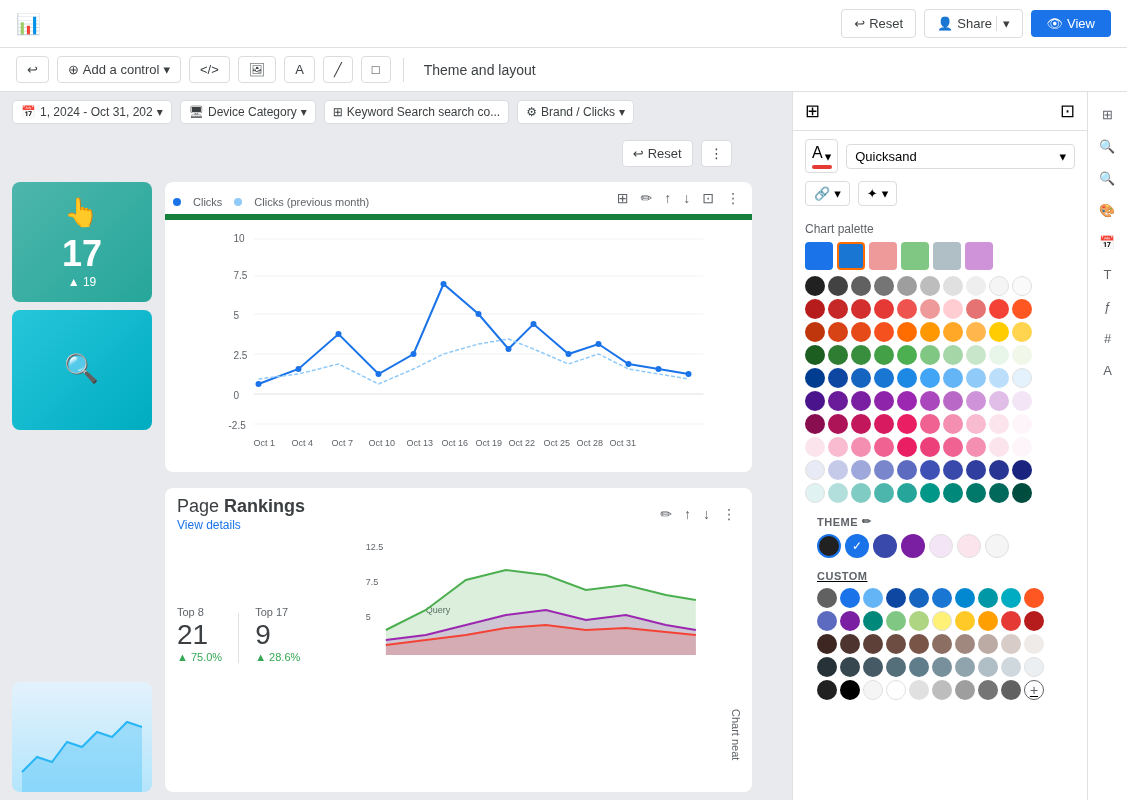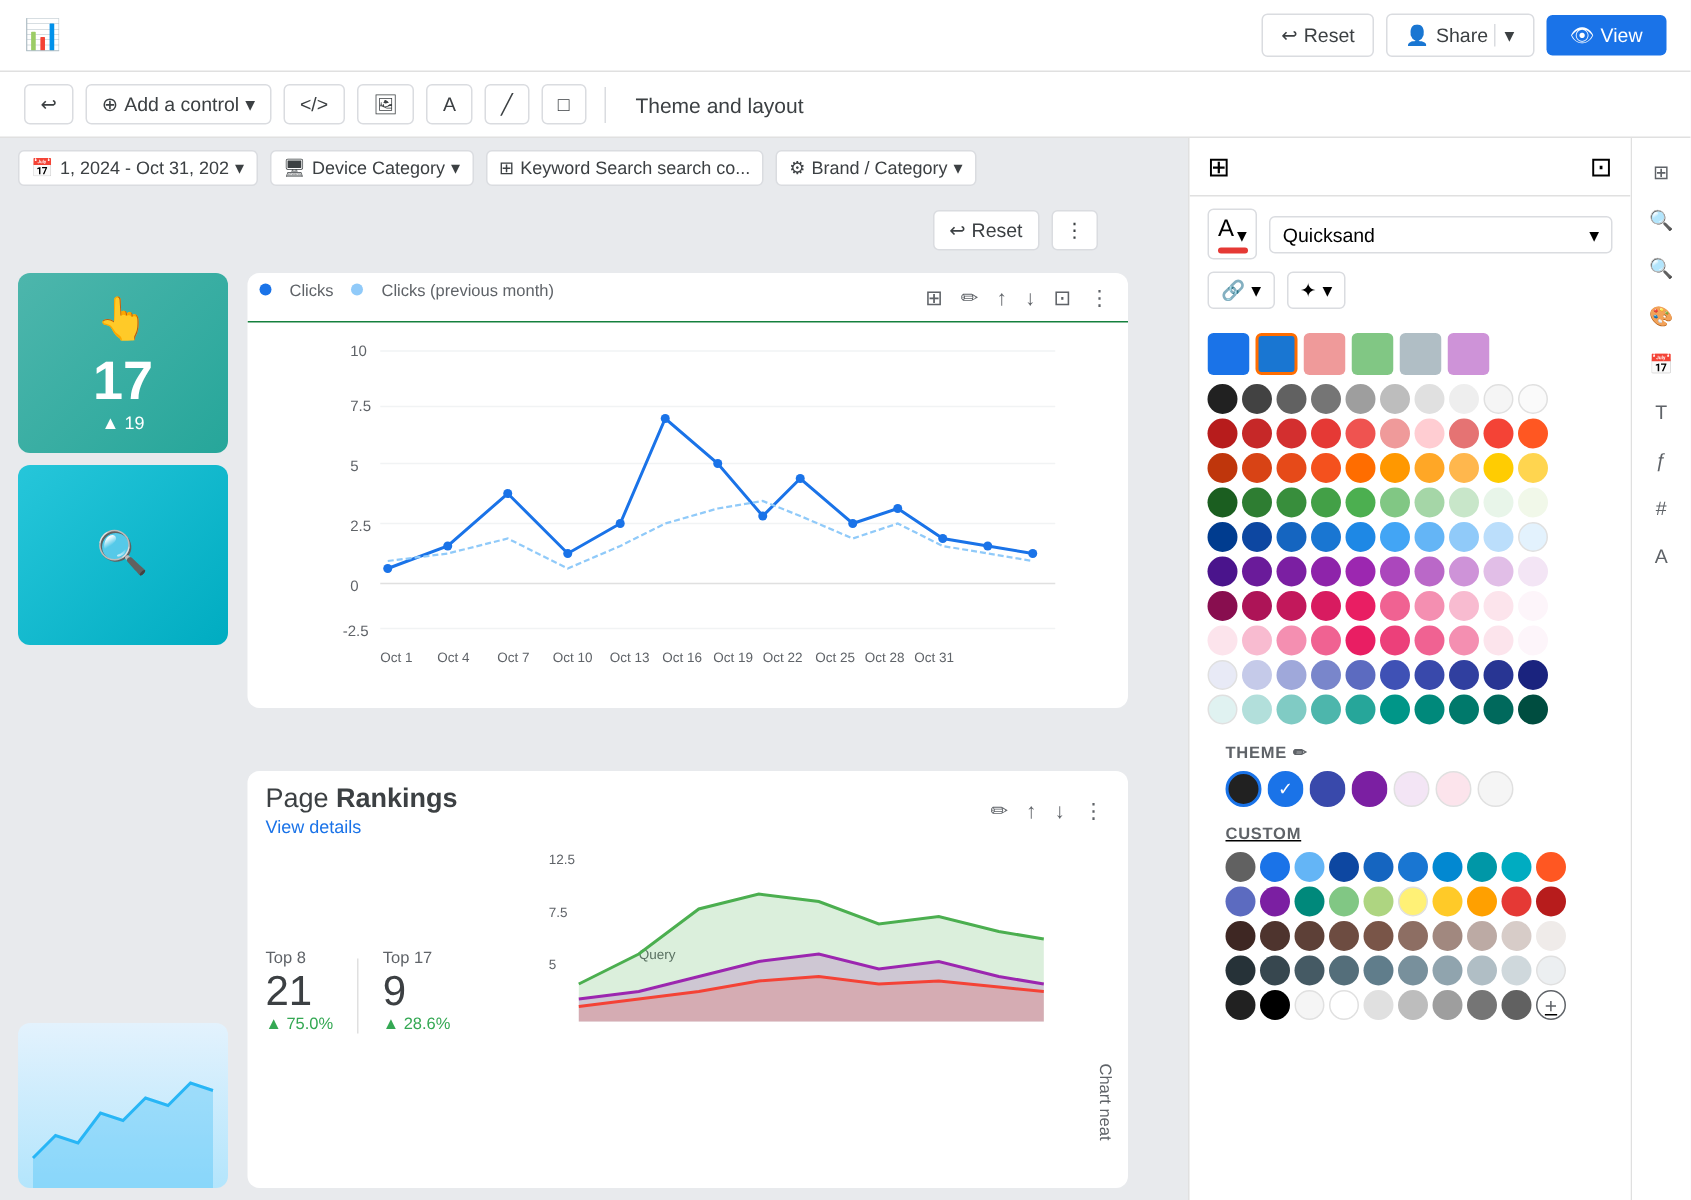--- a/index.html
+++ b/index.html
@@ -101,37 +101,37 @@
       color: #fff; cursor: pointer;
     }
     .card-green .card-icon { font-size: 28px; margin-bottom: 4px; }
 
     
     .line-chart-container {
       position: absolute; top: 90px; left: 165px; right: 40px; height: 290px;
       background: #fff; border-radius: 8px; overflow: hidden;
     }
     .line-chart-header {
-      display: flex; align-items: flex-start; justify-content: space-between;
-      padding: 6px 8px; border-bottom: 1px solid #15803d;
+      display: flex; align-items: flex-end; justify-content: space-between;
+      padding: 6px 8px; border-bottom: 6px solid #15803d;
     }
     .line-chart-legend { display: flex; align-items: center; gap: 12px; font-size: 11px; color: #5f6368; }
     .legend-dot { width: 8px; height: 8px; border-radius: 50%; display: inline-block; }
     .chart-actions { display: flex; gap: 4px; }
     .chart-action-btn {
       background: none; border: none; cursor: pointer; color: #5f6368; font-size: 14px; padding: 2px 4px;
     }
 
     
     .chart-svg-container { padding: 4px 8px; }
 
     
     .rankings-container {
       position: absolute; top: 396px; left: 165px; right: 40px; bottom: 8px;
-      background: #fff; border-radius: 8px; overflow: hidden; margin-top: 26px;
+      background: #fff; border-radius: 8px; overflow: hidden;
     }
     .rankings-header {
       display: flex; align-items: center; justify-content: space-between;
       padding: 8px 12px;
     }
     .rankings-title { font-size: 18px; font-weight: 400; color: #3c4043; }
     .rankings-title b { font-weight: 700; }
     .view-details { font-size: 12px; color: #1a73e8; text-decoration: none; cursor: pointer; }
     .rankings-chart-actions { display: flex; gap: 4px; }
 
@@ -286,21 +286,21 @@
         <span>🖥</span>
         <span>Device Category</span>
         <span>▾</span>
       </div>
       <div class="filter-chip">
         <span>⊞</span>
         <span>Keyword Search  search co...</span>
       </div>
       <div class="filter-chip">
         <span>⚙</span>
-        <span>Brand / Category</span>
+        <span>Brand / Clicks</span>
         <span>▾</span>
       </div>
     </div>
 
     <div class="canvas-reset-bar">
       <button class="canvas-reset-btn">
         <span>↩</span>
         <span>Reset</span>
       </button>
       <button class="canvas-more-btn">⋮</button>
@@ -467,20 +467,21 @@
         <span>▾</span>
       </div>
       <div class="link-btn">
         <span>✦</span>
         <span>▾</span>
       </div>
     </div>
 
 
     <div class="data-styles-section">
+      <div class="chart-palette-label">Chart palette</div>
 
       <div class="main-swatches-row">
         <div class="main-swatch" style="background:#1a73e8;"></div>
         <div class="main-swatch selected-orange" style="background:#1976d2;"></div>
         <div class="main-swatch" style="background:#ef9a9a;"></div>
         <div class="main-swatch" style="background:#81c784;"></div>
         <div class="main-swatch" style="background:#b0bec5;"></div>
         <div class="main-swatch" style="background:#ce93d8;"></div>
       </div>
 

